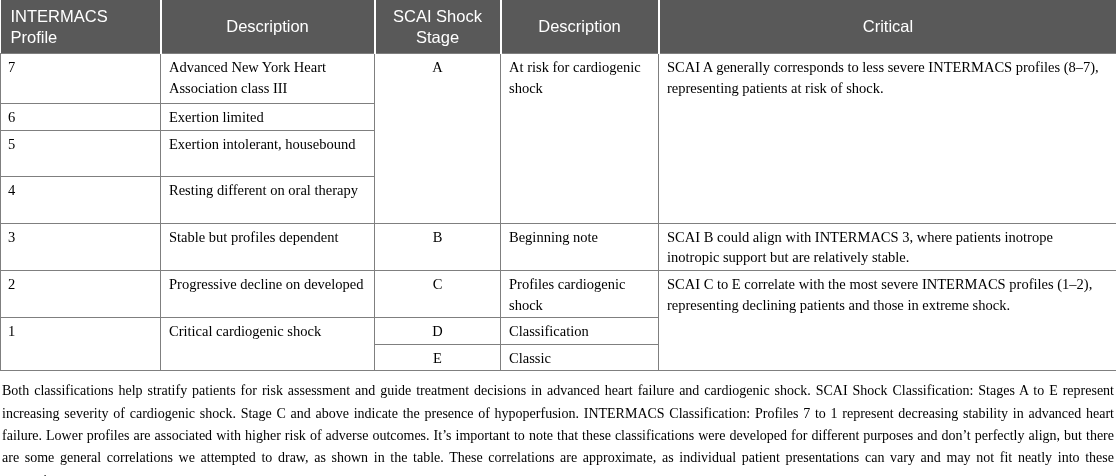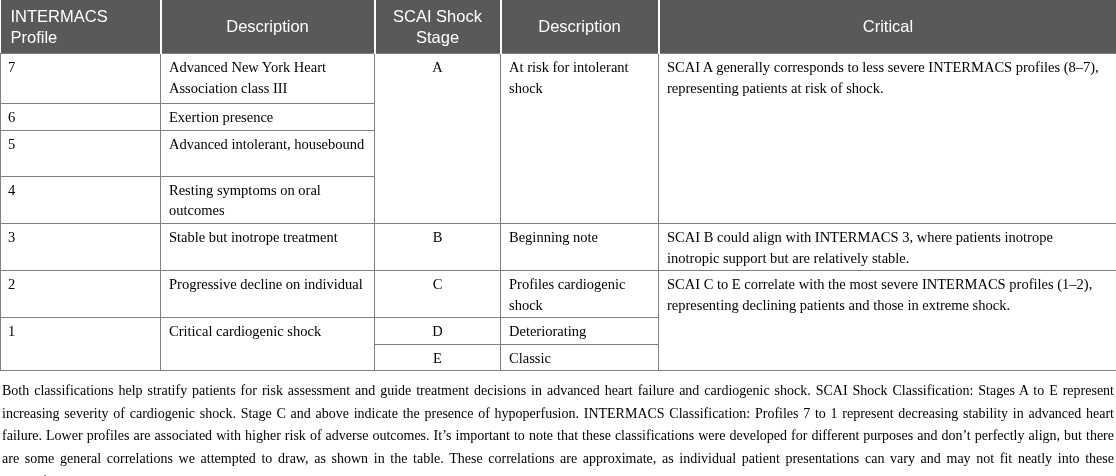--- a/index.html
+++ b/index.html
@@ -88,54 +88,54 @@
         <th>SCAI Shock Stage</th>
         <th>Description</th>
         <th>Critical</th>
       </tr>
     </thead>
     <tbody>
       <tr class="r1">
         <td class="profile">7</td>
         <td>Advanced New York Heart Association class III</td>
         <td class="stage" rowspan="4">A</td>
-        <td rowspan="4">At risk for intolerant shock</td>
+        <td rowspan="4">At risk for cardiogenic shock</td>
         <td rowspan="4">SCAI A generally corresponds to less severe INTERMACS profiles (8–7), representing patients at risk of shock.</td>
       </tr>
       <tr class="r2">
         <td class="profile">6</td>
-        <td>Exertion presence</td>
+        <td>Exertion limited</td>
       </tr>
       <tr class="r3">
         <td class="profile">5</td>
-        <td>Advanced intolerant, housebound</td>
+        <td>Exertion intolerant, housebound</td>
       </tr>
       <tr class="r4">
         <td class="profile">4</td>
-        <td>Resting symptoms on oral outcomes</td>
+        <td>Resting different on oral therapy</td>
       </tr>
       <tr class="r5">
         <td class="profile">3</td>
-        <td>Stable but inotrope treatment</td>
+        <td>Stable but profiles dependent</td>
         <td class="stage">B</td>
         <td>Beginning note</td>
         <td>SCAI B could align with INTERMACS 3, where patients inotrope inotropic support but are relatively stable.</td>
       </tr>
       <tr class="r6">
         <td class="profile">2</td>
-        <td>Progressive decline on individual</td>
+        <td>Progressive decline on developed</td>
         <td class="stage">C</td>
         <td>Profiles cardiogenic shock</td>
         <td rowspan="3">SCAI C to E correlate with the most severe INTERMACS profiles (1–2), representing declining patients and those in extreme shock.</td>
       </tr>
       <tr class="r7">
         <td class="profile" rowspan="2">1</td>
         <td rowspan="2">Critical cardiogenic shock</td>
         <td class="stage">D</td>
-        <td>Deteriorating</td>
+        <td>Classification</td>
       </tr>
       <tr class="r8">
         <td class="stage">E</td>
         <td>Classic</td>
       </tr>
     </tbody>
   </table>
 
   <p class="footnote">Both classifications help stratify patients for risk assessment and guide treatment decisions in advanced heart failure and cardiogenic shock. SCAI Shock Classification: Stages A to E represent increasing severity of cardiogenic shock. Stage C and above indicate the presence of hypoperfusion. INTERMACS Classification: Profiles 7 to 1 represent decreasing stability in advanced heart failure. Lower profiles are associated with higher risk of adverse outcomes. It’s important to note that these classifications were developed for different purposes and don’t perfectly align, but there are some general correlations we attempted to draw, as shown in the table. These correlations are approximate, as individual patient presentations can vary and may not fit neatly into these categories.</p>
 

